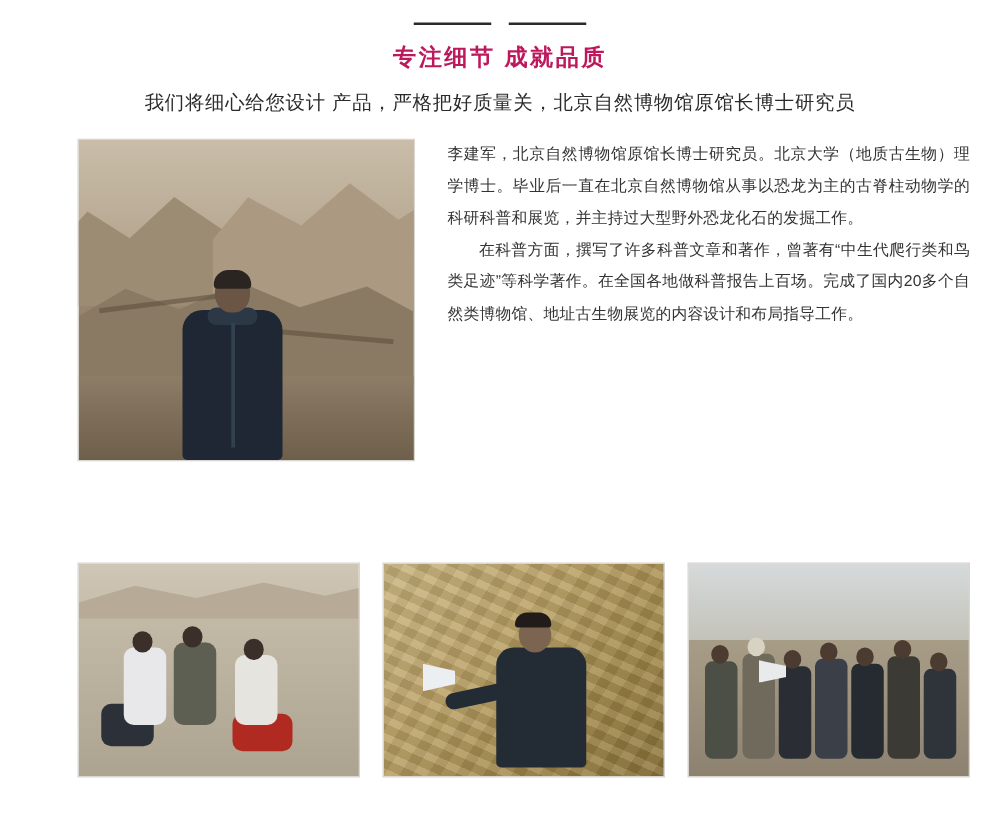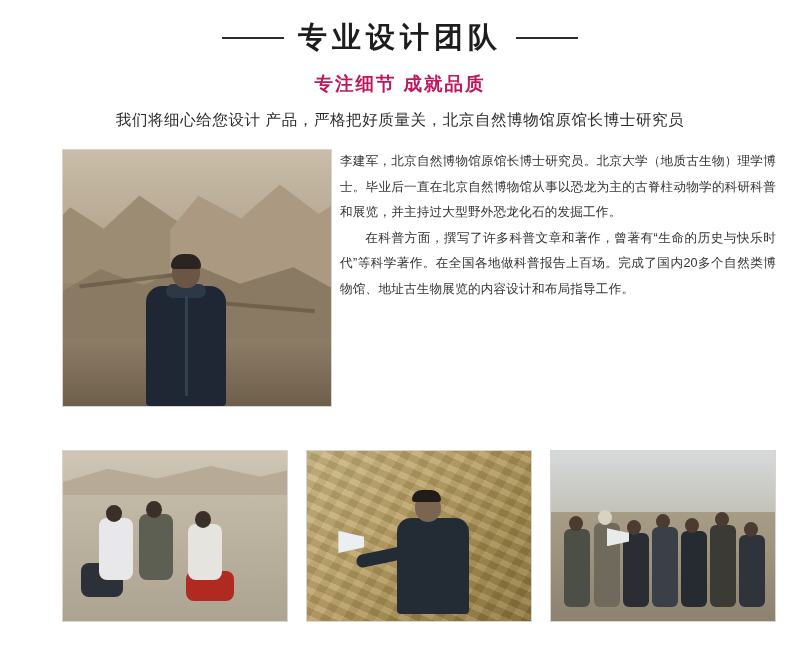--- a/index.html
+++ b/index.html
@@ -58,21 +58,21 @@
     color: #2b2b2b;
   }
 
   
   .content {
     position: relative;
     margin-top: 18px;
     padding: 0 24px 0 62px;
     display: flex;
     align-items: flex-start;
-    gap: 8px;
+    gap: 26px;
   }
   .portrait {
     flex: 0 0 auto;
     width: 268px;
     height: 256px;
     position: relative;
     overflow: hidden;
     border: 1px solid #d8d4cf;
     background: linear-gradient(180deg, #b9a992 0%, #a4917a 35%, #8e7c66 65%, #7d6b55 100%);
   }
@@ -212,21 +212,20 @@
     clip-path: polygon(0 0, 100% 26%, 100% 74%, 0 100%); }
 </style>
 </head>
 <body>
 
 <div class="page">
 
   <div class="header">
     <div class="title-row">
       <span class="title-rule"></span>
-      <span class="main-title">专业设计团队</span>
       <span class="title-rule"></span>
     </div>
     <div class="sub-title">专注细节 成就品质</div>
     <div class="tag-line">我们将细心给您设计 产品，严格把好质量关，北京自然博物馆原馆长博士研究员</div>
   </div>
 
   <div class="content">
 
     <div class="portrait">
       <div class="sky"></div>
@@ -240,21 +239,21 @@
         <div class="fig-body"></div>
         <div class="fig-collar"></div>
         <div class="fig-zip"></div>
         <div class="fig-head"></div>
         <div class="fig-hair"></div>
       </div>
     </div>
 
     <div class="bio">
       <p>李建军，北京自然博物馆原馆长博士研究员。北京大学（地质古生物）理学博士。毕业后一直在北京自然博物馆从事以恐龙为主的古脊柱动物学的科研科普和展览，并主持过大型野外恐龙化石的发掘工作。</p>
-      <p class="indent">在科普方面，撰写了许多科普文章和著作，曾著有“生命的历史与快乐时代”等科学著作。在全国各地做科普报告上百场。完成了国内20多个自然类博物馆、地址古生物展览的内容设计和布局指导工作。</p>
+      <p class="indent">在科普方面，撰写了许多科普文章和著作，曾著有“中生代爬行类和鸟类足迹”等科学著作。在全国各地做科普报告上百场。完成了国内20多个自然类博物馆、地址古生物展览的内容设计和布局指导工作。</p>
     </div>
   </div>
 
   <div class="strip">
 
     <div class="photo p1">
       <div class="hill"></div>
       <div class="g"></div>
       <div class="pack"></div>
       <div class="pack2"></div>

